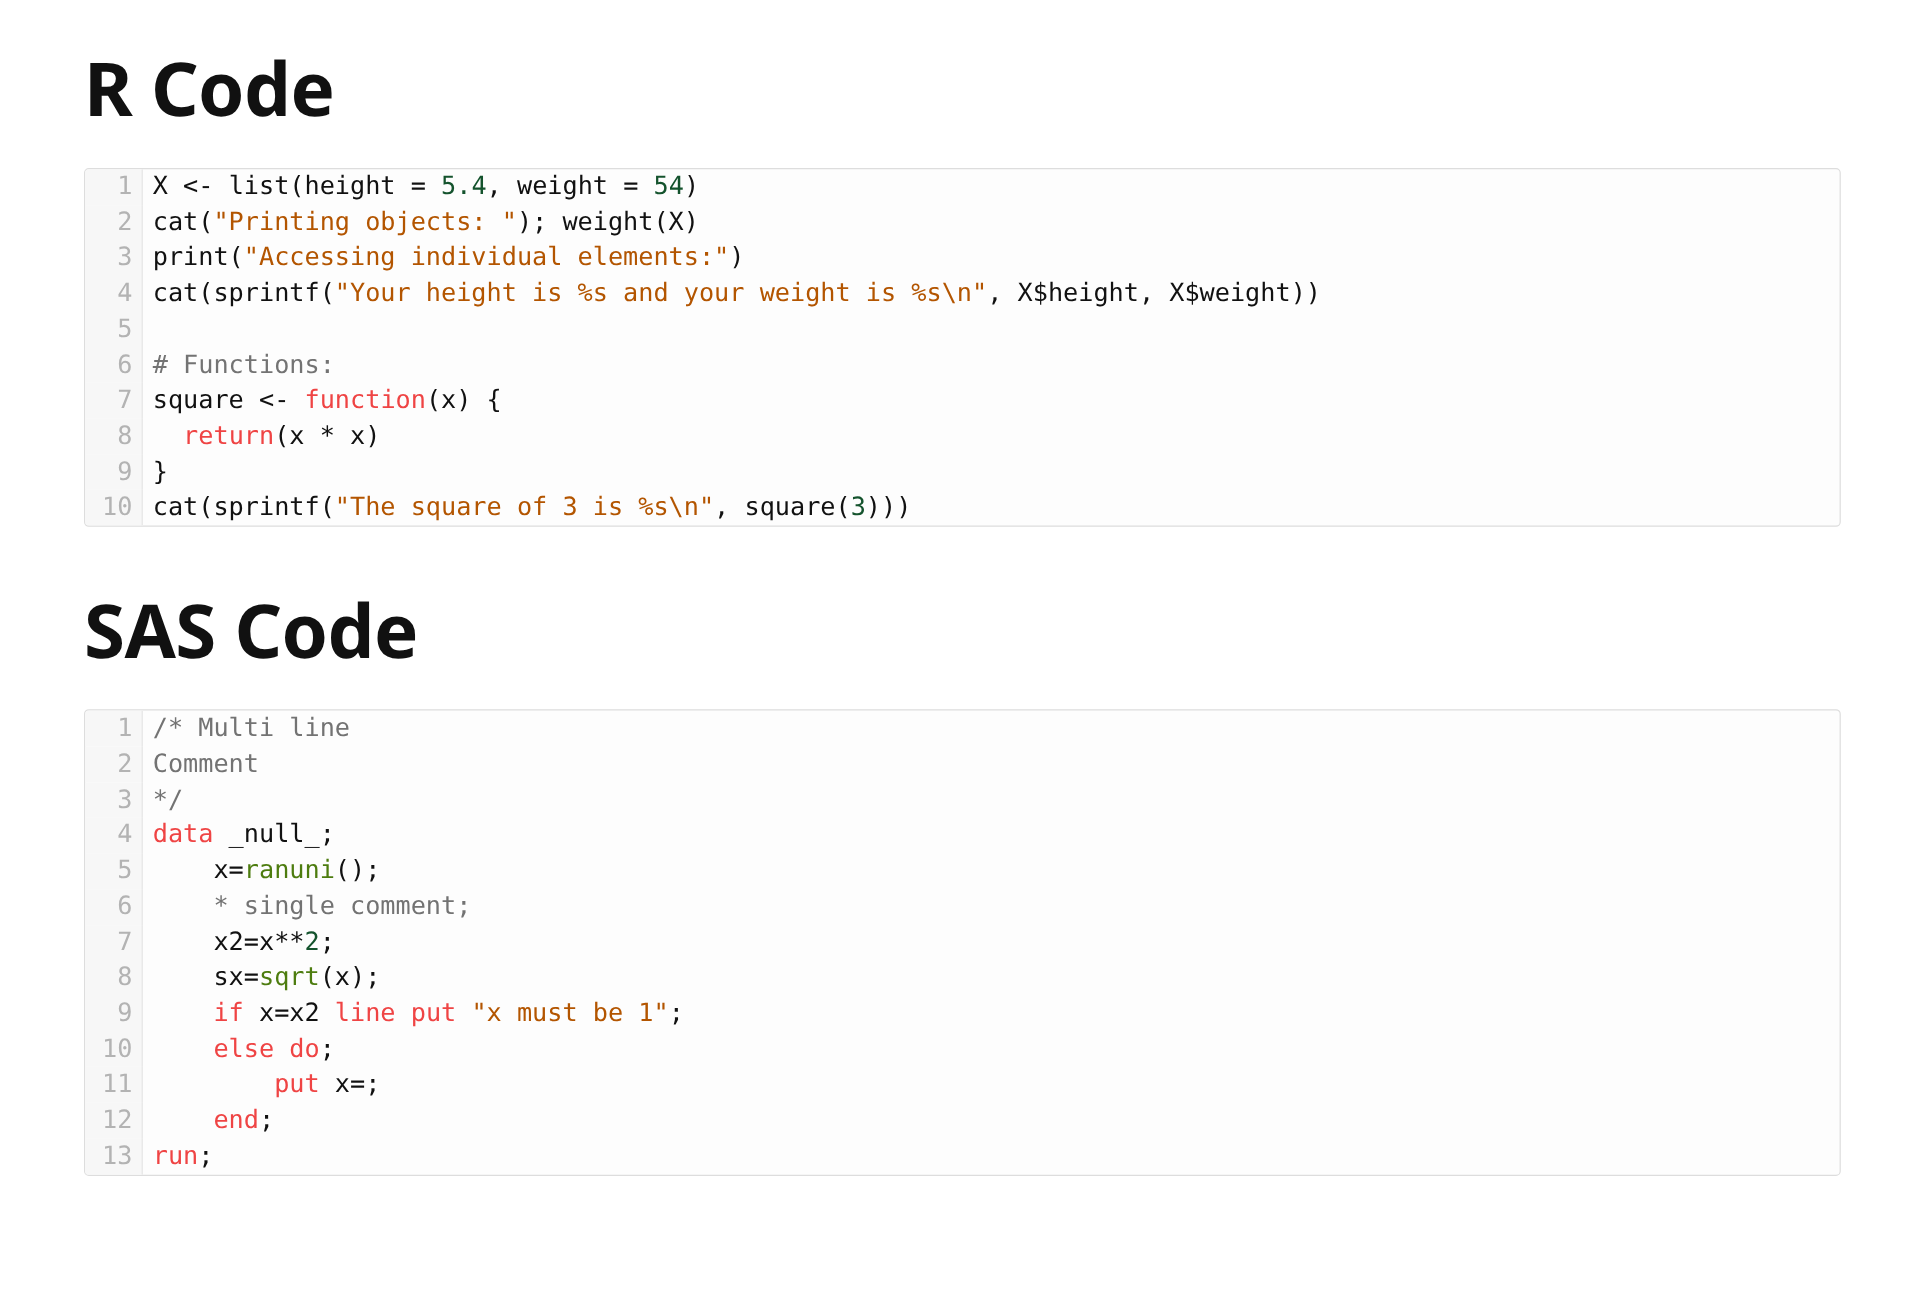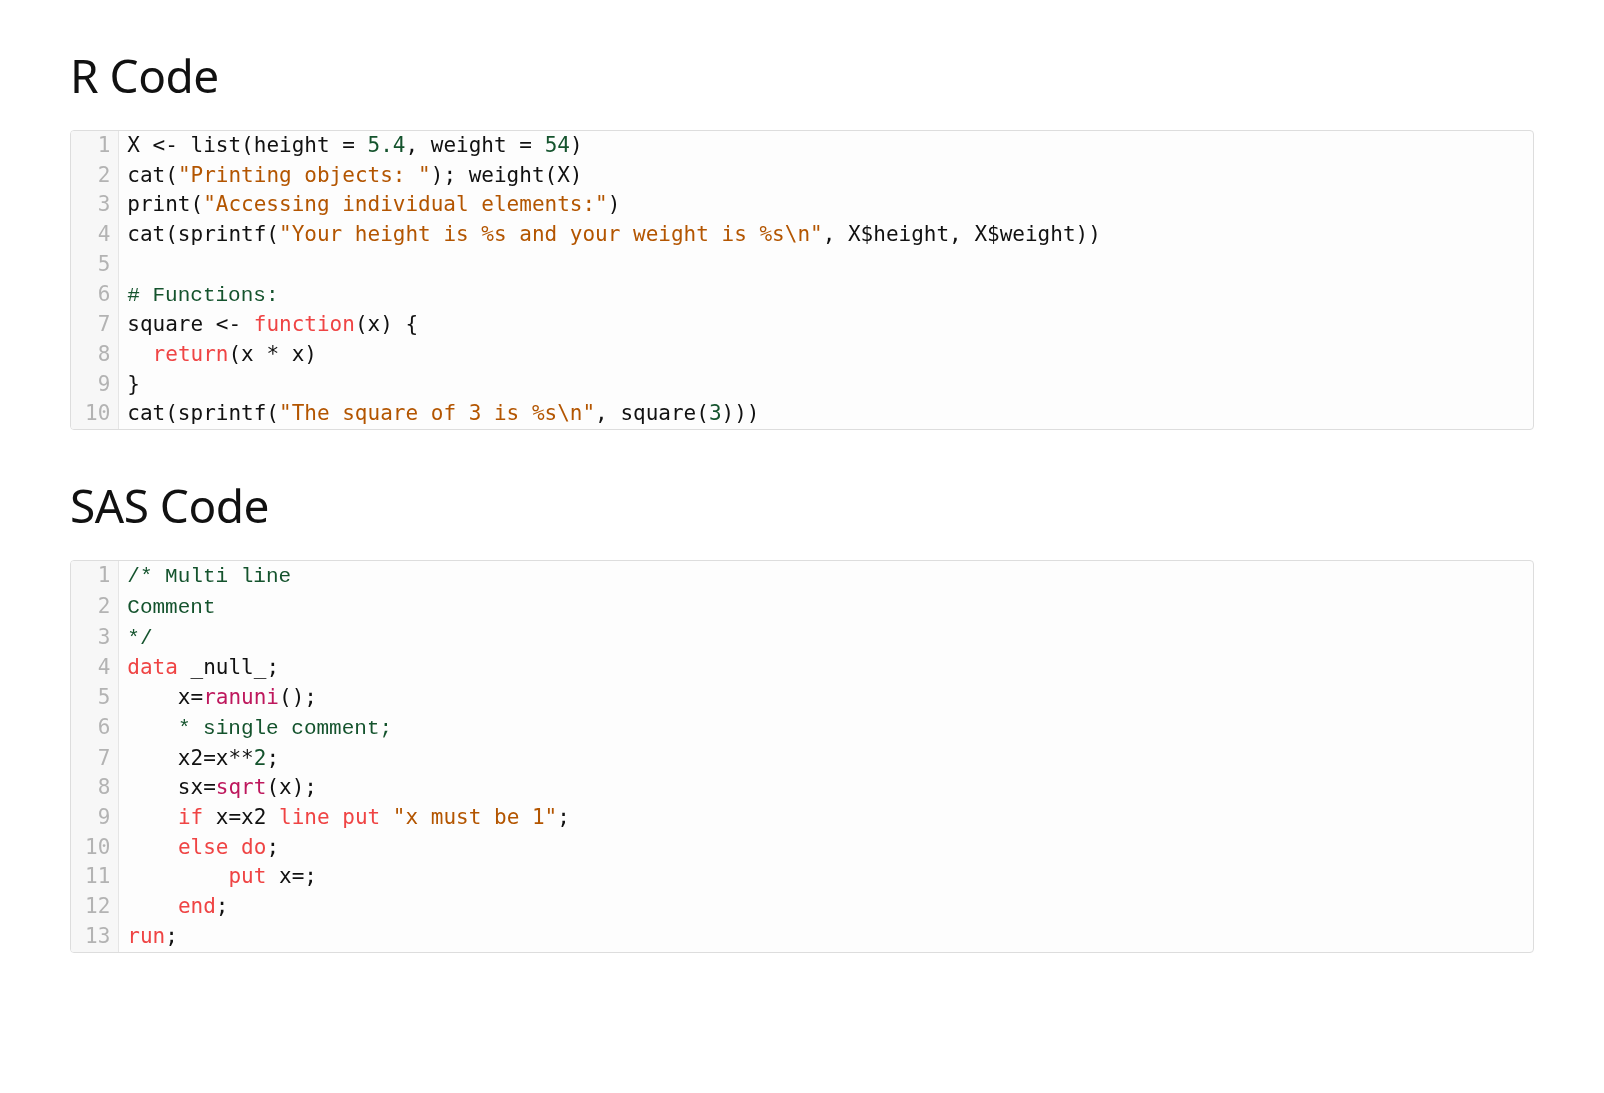--- a/index.html
+++ b/index.html
@@ -8,23 +8,23 @@
     background: #fff;
     font-family: system-ui, -apple-system, "Segoe UI", Roboto, "Helvetica Neue", Arial, sans-serif;
     color: #111;
   }
   .page {
     padding: 24px 70px 40px 70px;
     max-width: 1604px;
     box-sizing: border-box;
   }
   h2.section-heading {
-    font-size: 46px;
-    font-weight: 400;
-    margin: 20px 0 24px 0;
+    font-size: 62px;
+    font-weight: 700;
+    margin: 8px 0 24px 0;
     letter-spacing: -0.5px;
   }
   .code-block {
     border: 1px solid #ddd;
     border-radius: 4px;
     background: #fdfdfd;
     margin-bottom: 44px;
     overflow: hidden;
   }
   .code-table {
@@ -49,23 +49,23 @@
     font-variant-numeric: tabular-nums;
   }
   td.code {
     padding-left: 8px;
     white-space: pre;
     color: #111;
   }
   
   .tok-str   { color: #b35500; }     
   .tok-num   { color: #14532d; }     
-  .tok-cmt   { color: #14532d; font-family: Liberation Mono, monospace; }     
+  .tok-cmt   { color: #737373; }     
   .tok-kw    { color: #ef4444; }     
-  .tok-fn    { color: #be185d; }
+  .tok-fn    { color: #4d7c0f; }
 </style>
 </head>
 <body>
 
 <div class="page">
 
   <h2 class="section-heading">R Code</h2>
 
   <div class="code-block">
     <table class="code-table">

